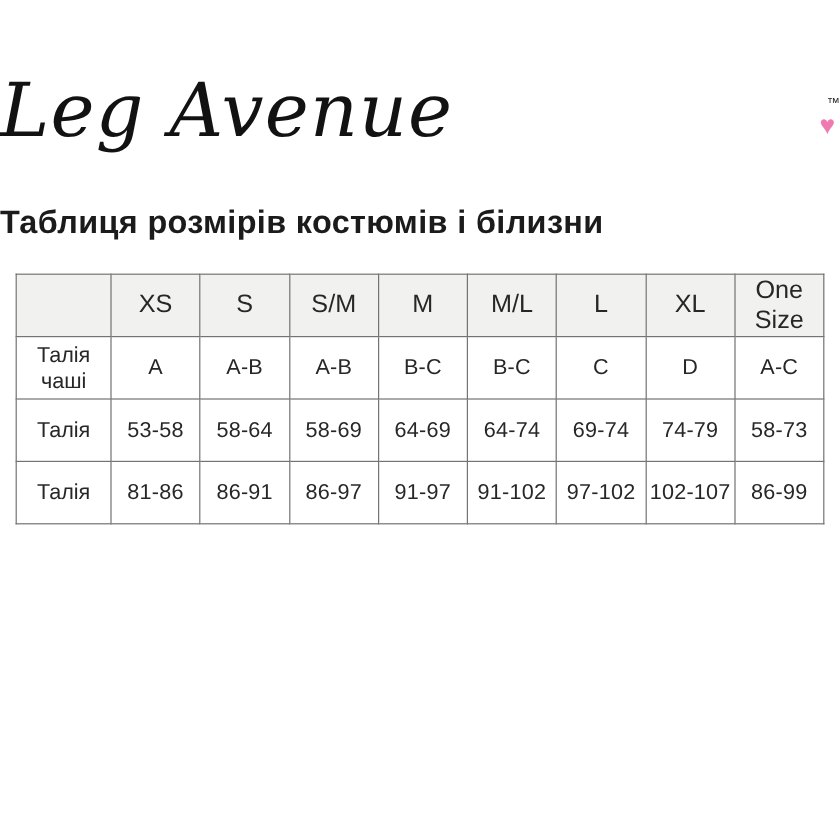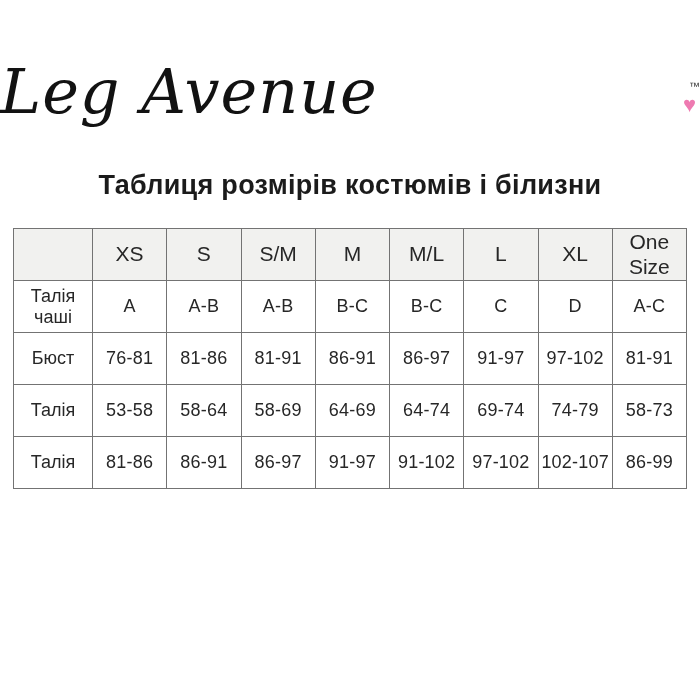--- a/index.html
+++ b/index.html
@@ -50,21 +50,20 @@
     margin-left: 6px;
   }
   .logo-heart {
     font-size: 22px;
     line-height: 1;
     margin-top: 2px;
   }
   
   .title {
     margin: 20px 0 27px;
-    text-align: center;
     font-size: 27px;
     font-weight: 700;
     letter-spacing: 0.3px;
     color: #1b1b1b;
   }
   
   table.size-table {
     width: 674px;
     margin: 4px auto;
     border-collapse: collapse;
@@ -133,31 +132,20 @@
           <td>A</td>
           <td>A-B</td>
           <td>A-B</td>
           <td>B-C</td>
           <td>B-C</td>
           <td>C</td>
           <td>D</td>
           <td>A-C</td>
         </tr>
         <tr>
-          <th class="row-label">Бюст</th>
-          <td>76-81</td>
-          <td>81-86</td>
-          <td>81-91</td>
-          <td>86-91</td>
-          <td>86-97</td>
-          <td>91-97</td>
-          <td>97-102</td>
-          <td>81-91</td>
-        </tr>
-        <tr>
           <th class="row-label">Талія</th>
           <td>53-58</td>
           <td>58-64</td>
           <td>58-69</td>
           <td>64-69</td>
           <td>64-74</td>
           <td>69-74</td>
           <td>74-79</td>
           <td>58-73</td>
         </tr>

